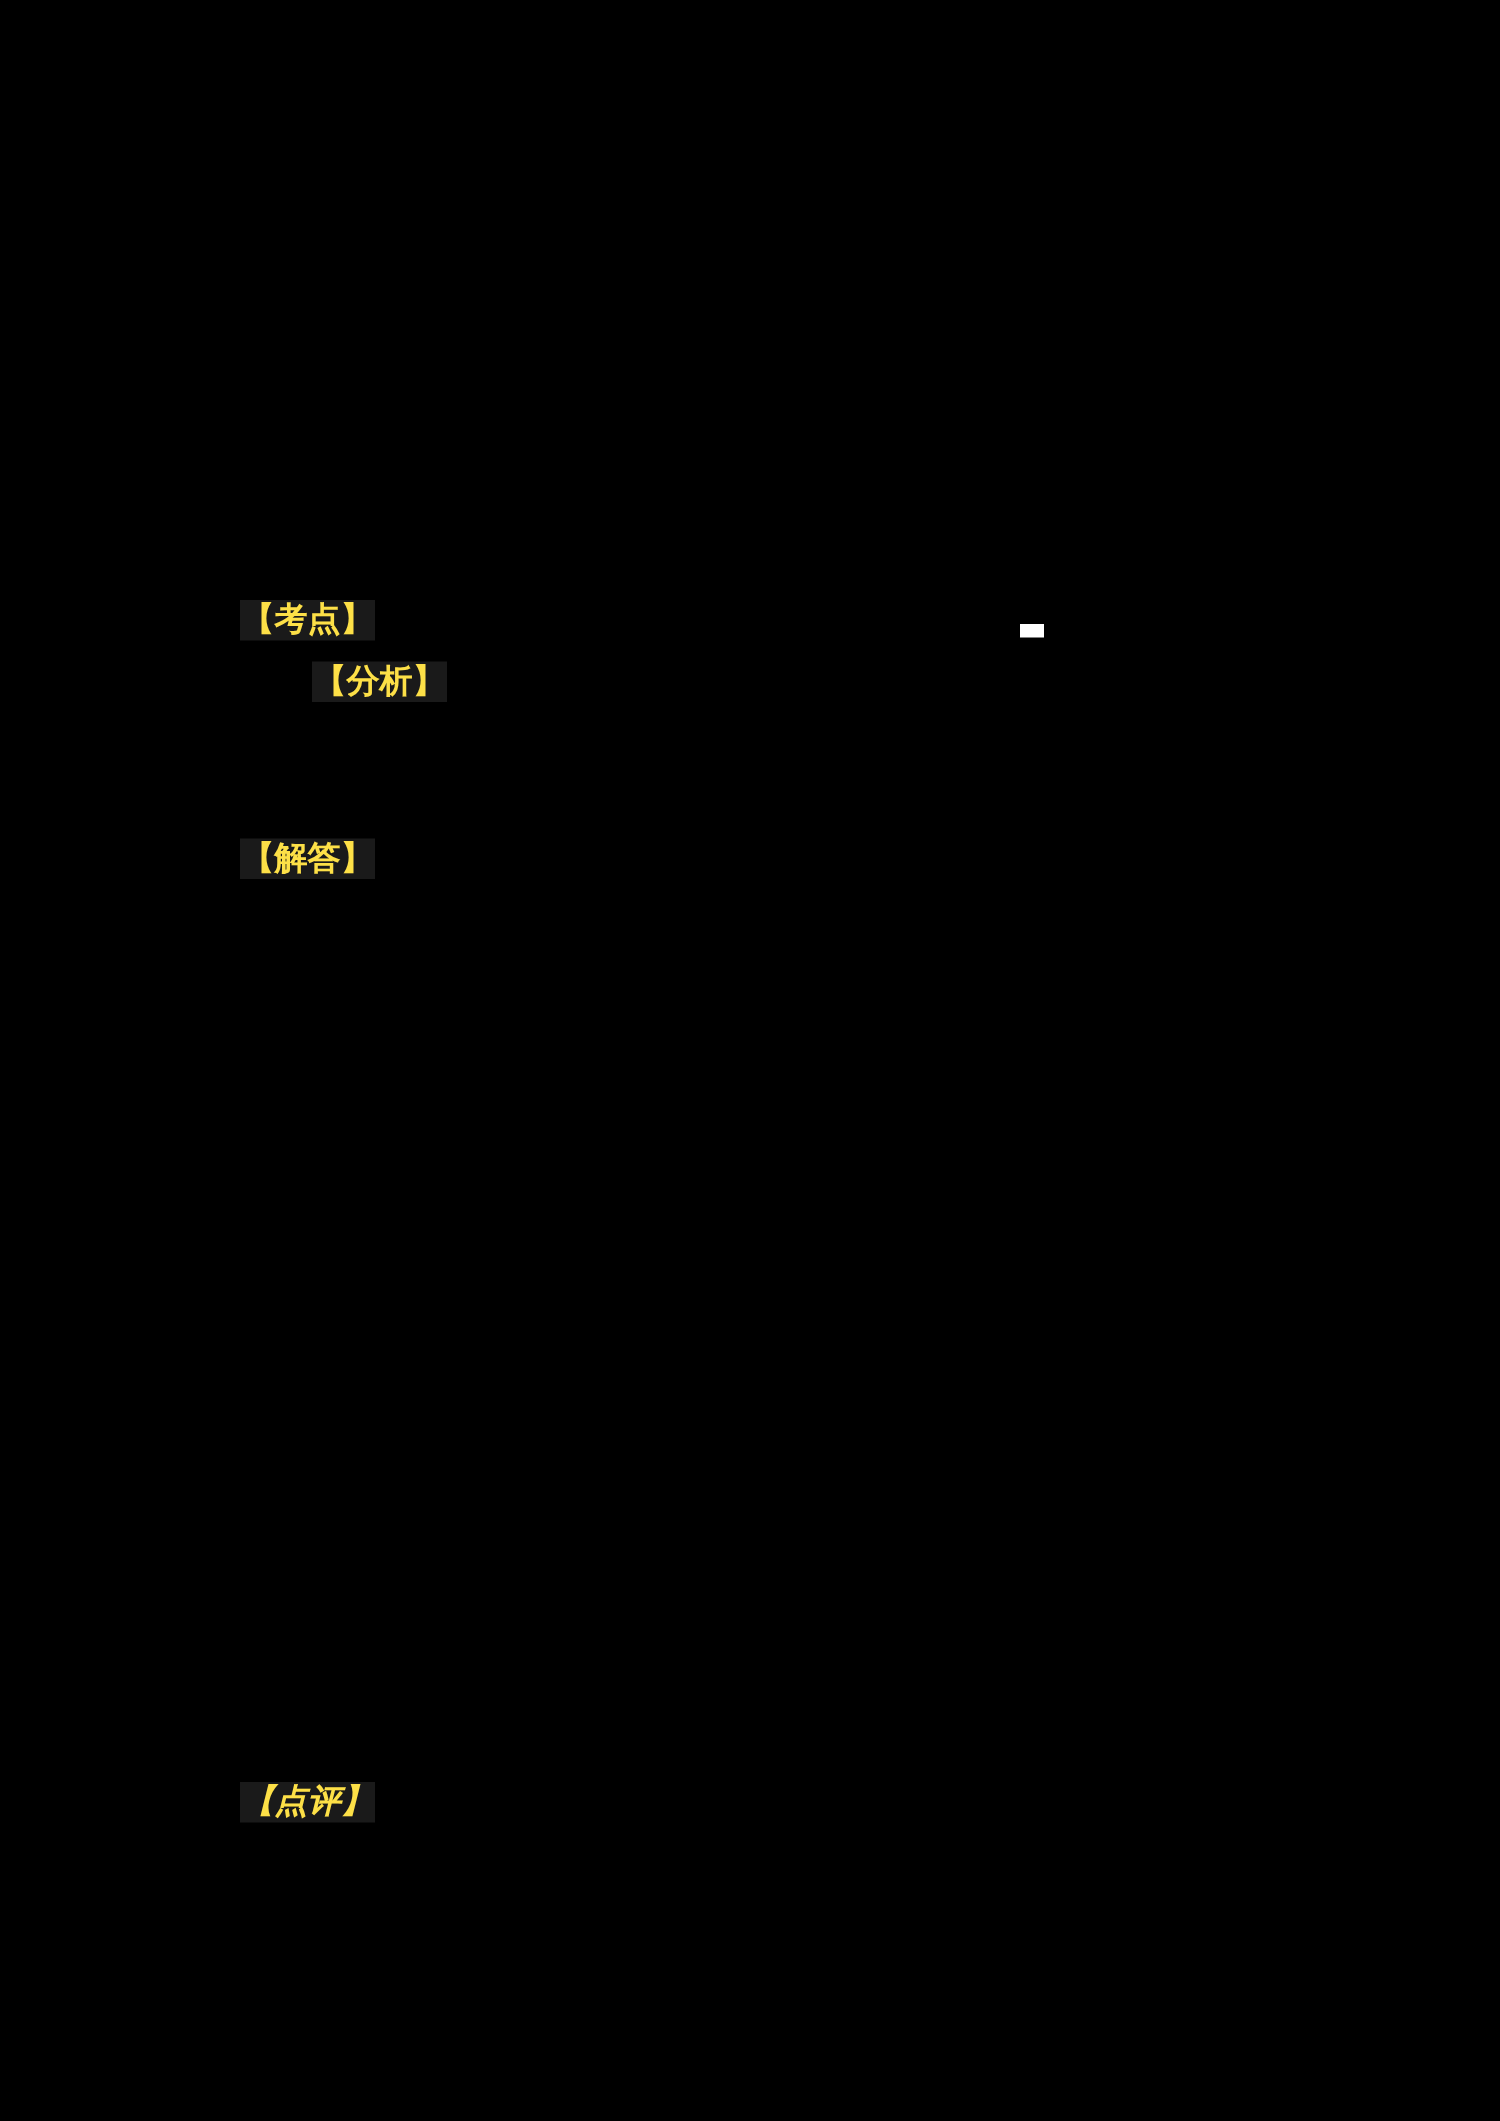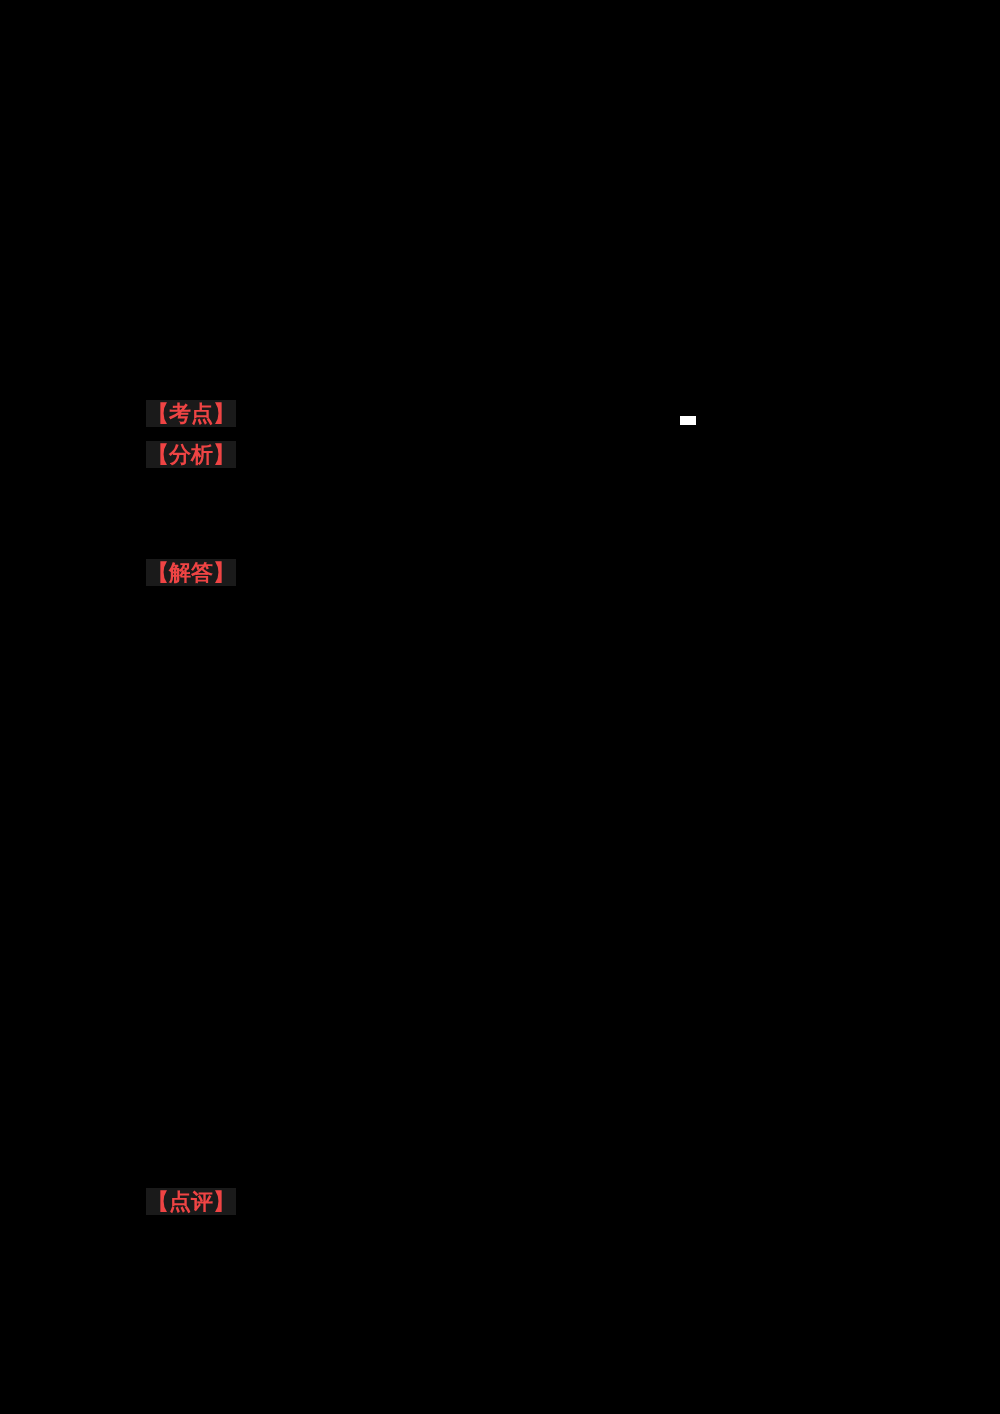--- a/index.html
+++ b/index.html
@@ -17,35 +17,35 @@
   .page {
     position: absolute;
     left: 0;
     top: 0;
     width: 1000px;
     height: 1414px;
     background: #000000;
   }
   .section-label {
     position: absolute;
-    left: 146px;
+    left: 160px;
     display: inline-block;
-    color: #ef4444;
+    color: #fde047;
     font-size: 22px;
     line-height: 27px;
     font-weight: bold;
     white-space: nowrap;
     text-decoration: none;
     background: #1a1a1a; 
     padding: 0 1px;
   }
   .pos-kaodian  { top: 400px; }
-  .pos-fenxi    { top: 441px; }
+  .pos-fenxi    { top: 441px; margin-left: 48px; }
   .pos-jieda    { top: 559px; text-align: center; }
-  .pos-dianping { top: 1188px; }
+  .pos-dianping { top: 1188px; font-style: italic; }
   .white-dash {
     position: absolute;
     left: 680px;
     top: 416px;
     width: 16px;
     height: 9px;
     background: #ffffff;
   }
 </style>
 </head>

